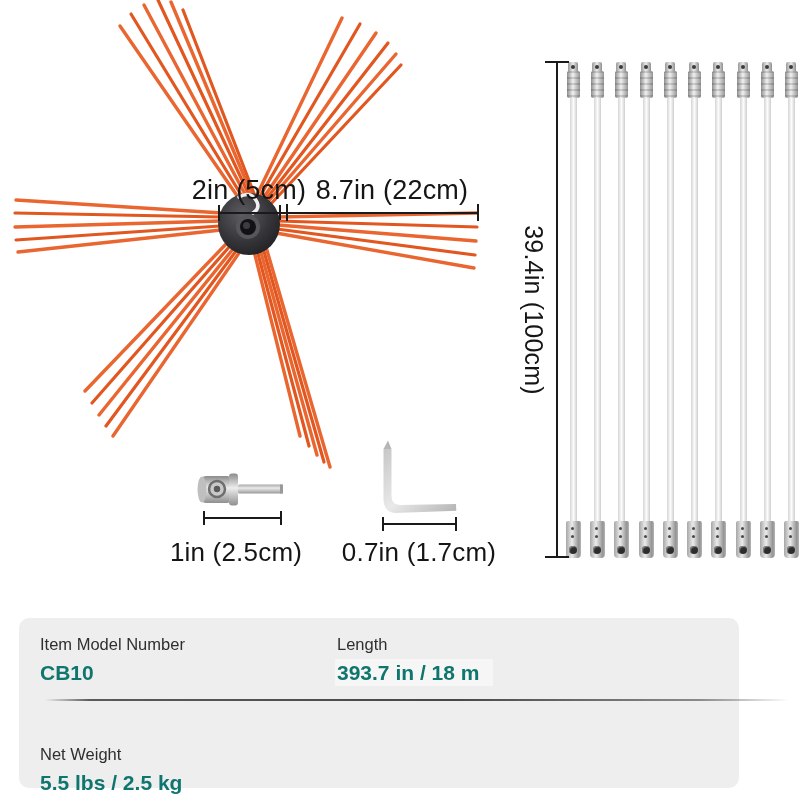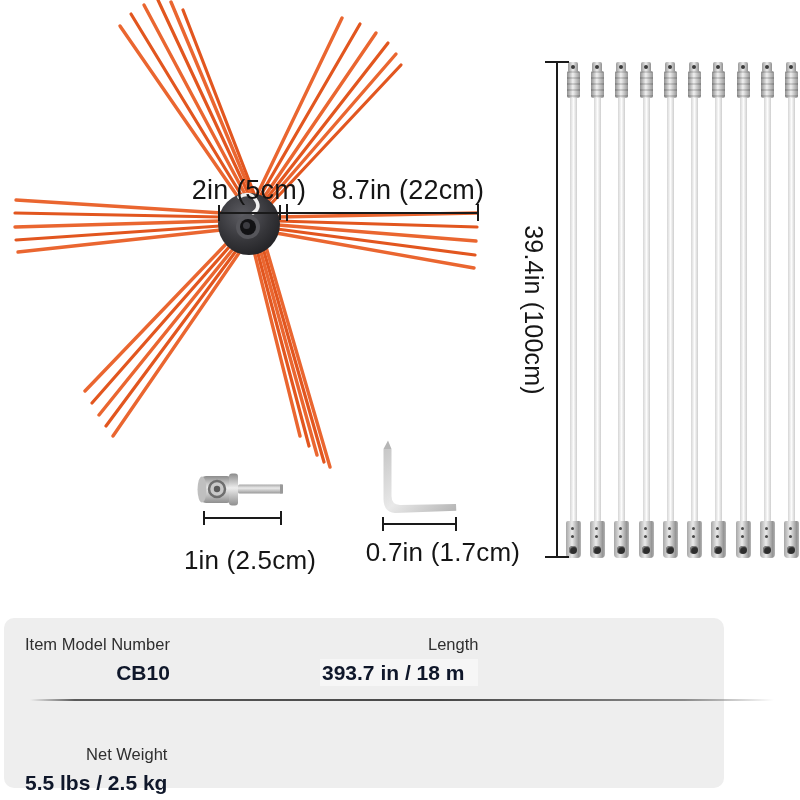--- a/index.html
+++ b/index.html
@@ -33,25 +33,25 @@
     border-radius:50%;background:#3b3b3b;}
   .rod-tube{width:7px;flex:1;
     background:linear-gradient(90deg,#d5d5d5,#fcfcfc 50%,#cecece);}
   .rod-bottom{position:relative;width:15px;height:37px;border-radius:2px 2px 4px 4px;
     background:linear-gradient(90deg,#a6a6a6,#ebebeb 40%,#939393 85%,#b5b5b5);}
   .rod-bottom::before{content:"";position:absolute;top:6px;left:5px;width:3px;height:3px;
     border-radius:50%;background:#4a4a4a;box-shadow:0 8px 0 #4a4a4a;}
   .rod-bottom::after{content:"";position:absolute;bottom:4px;left:3px;width:8px;height:8px;
     border-radius:50%;background:#2d2d2d;box-shadow:inset 1px 1px 1px #888;}
   
-  .spec-panel{position:absolute;left:4px;top:618px;width:720px;height:170px;
-    border-radius:10px;background:var(--panel);text-align:right;}
+  .spec-panel{position:absolute;left:19px;top:618px;width:720px;height:170px;
+    border-radius:10px;background:var(--panel);}
   .spec-col{position:absolute;top:16px;}
   .spec-label{font-size:16.5px;color:#2f2f2f;line-height:20px;}
-  .spec-value{margin-top:6px;font-size:21px;font-weight:bold;color:#0f172a;line-height:26px;}
+  .spec-value{margin-top:6px;font-size:21px;font-weight:bold;color:#0f766e;line-height:26px;}
   .spec-value .hl{background:#f6f6f6;padding:2px 14px 2px 2px;margin-left:-2px;}
   .spec-divider{position:absolute;left:26px;top:81px;width:744px;height:2px;
     background:linear-gradient(90deg,rgba(90,90,90,0) 0%,#5a5a5a 6%,#474747 55%,#8a8a8a 88%,rgba(138,138,138,0) 100%);}
   .spec-col.row2{top:98px;}
 </style>
 </head>
 <body>
 
 <div class="stage" style="--bristle: #ea6630; --bristle-dark: #e2561f; --dim: #1a1a1a; --panel: #eeeeee;">
 
@@ -111,21 +111,21 @@
       <circle cx="246.5" cy="225.5" r="3.5" fill="#3c3c41"></circle>
     </g>
   </svg>
 
   <div class="dline" style="left:219px;top:212px;width:259px;height:2px;"></div>
   <div class="dline" style="left:218px;top:205px;width:2px;height:16px;"></div>
   <div class="dline" style="left:279px;top:205px;width:2px;height:15px;"></div>
   <div class="dline" style="left:286px;top:204px;width:2px;height:17px;"></div>
   <div class="dline" style="left:477px;top:204px;width:2px;height:17px;"></div>
   <div class="dlabel" style="left:249px;top:190px;text-align:center;">2in (5cm)</div>
-  <div class="dlabel" style="left:392px;top:190px;margin-left:16px;">8.7in (22cm)</div>
+  <div class="dlabel" style="left:392px;top:190px;">8.7in (22cm)</div>
 
   <div class="rods-row">
       <div class="rod">
         <div class="rod-top"></div>
         <div class="rod-tube"></div>
         <div class="rod-bottom"></div>
       </div>
       <div class="rod">
         <div class="rod-top"></div>
         <div class="rod-tube"></div>
@@ -208,26 +208,26 @@
     <g>
       <path d="M203.5 11 L211.5 11 L211.5 58 Q211.5 66.5 220 67 L276 66 L276.3 72.8 L215 75
                Q203.5 74 203.5 61 Z" fill="url(#gkey)"></path>
       <path d="M203.5 11 L211.5 11 L208 2.5 Z" fill="#b6b6b6"></path>
     </g>
   </svg>
 
   <div class="dline" style="left:204px;top:517px;width:77px;height:2px;"></div>
   <div class="dline" style="left:203px;top:511px;width:2px;height:14px;"></div>
   <div class="dline" style="left:280px;top:511px;width:2px;height:14px;"></div>
-  <div class="dlabel small" style="left:250px;top:552px;margin-top:8px;">1in (2.5cm)</div>
+  <div class="dlabel small" style="left:236px;top:552px;">1in (2.5cm)</div>
 
   <div class="dline" style="left:383px;top:523px;width:73px;height:2px;"></div>
   <div class="dline" style="left:382px;top:517px;width:2px;height:14px;"></div>
   <div class="dline" style="left:455px;top:517px;width:2px;height:14px;"></div>
-  <div class="dlabel small" style="left:419px;top:552px;margin-left:24px;">0.7in (1.7cm)</div>
+  <div class="dlabel small" style="left:419px;top:552px;">0.7in (1.7cm)</div>
 
   <div class="spec-panel">
     <div class="spec-col" style="left:21px;">
       <div class="spec-label">Item Model Number</div>
       <div class="spec-value">CB10</div>
     </div>
     <div class="spec-col" style="left:318px;">
       <div class="spec-label">Length</div>
       <div class="spec-value">
         <span class="hl">393.7 in / 18 m</span>

